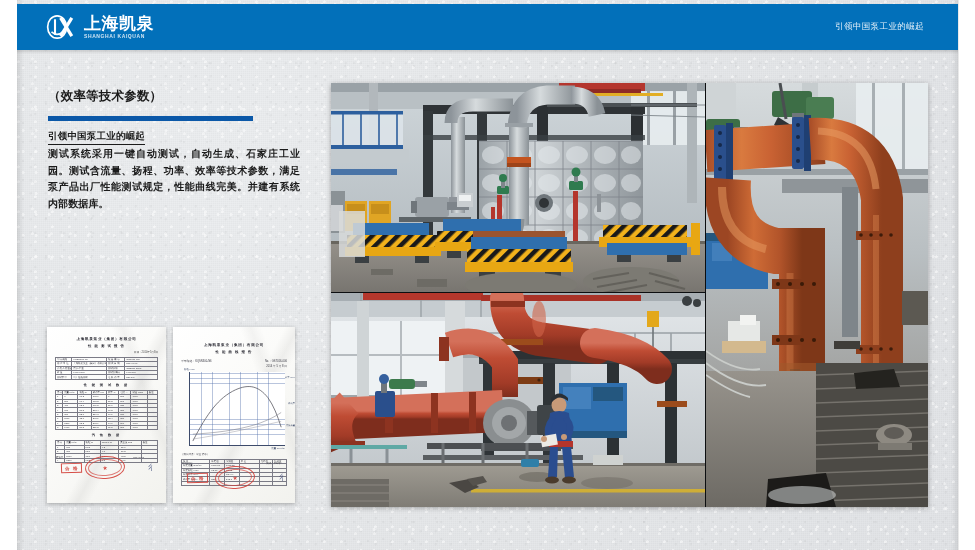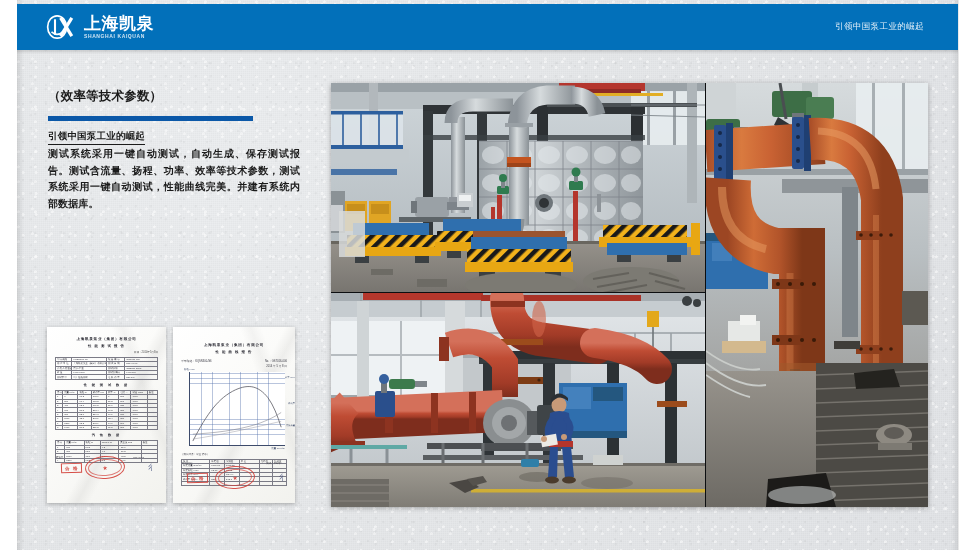--- a/index.html
+++ b/index.html
@@ -253,21 +253,21 @@
     <div class="header-slogan">引领中国泵工业的崛起</div>
   </div>
   <div class="header-shadow"></div>
 
   <div class="title-row">
     <span class="title-sub">（效率等技术参数）</span>
   </div>
   <div class="title-rule"></div>
 
   <div class="sub-head">引领中国泵工业的崛起</div>
-  <div class="body-copy">测试系统采用一键自动测试，自动生成、保存测试报告。测试含流量、扬程、功率、效率等技术参数，测试系统采用一键自动测试，性能曲线完美。并建有系统内部数据库。</div>
+  <div class="body-copy">测试系统采用一键自动测试，自动生成、石家庄工业园。测试含流量、扬程、功率、效率等技术参数，满足泵产品出厂性能测试规定，性能曲线完美。并建有系统内部数据库。</div>
 
   <div class="doc doc-a">
     <div class="doc-paper"></div>
     <div class="doc-inner">
       <div class="doc-t1">上海凯泉泵业（集团）有限公司</div>
       <div class="doc-t2">性 能 测 试 报 告</div>
       <div class="doc-meta">
         <span>日期：2014年5月8日</span>
       </div>
 

